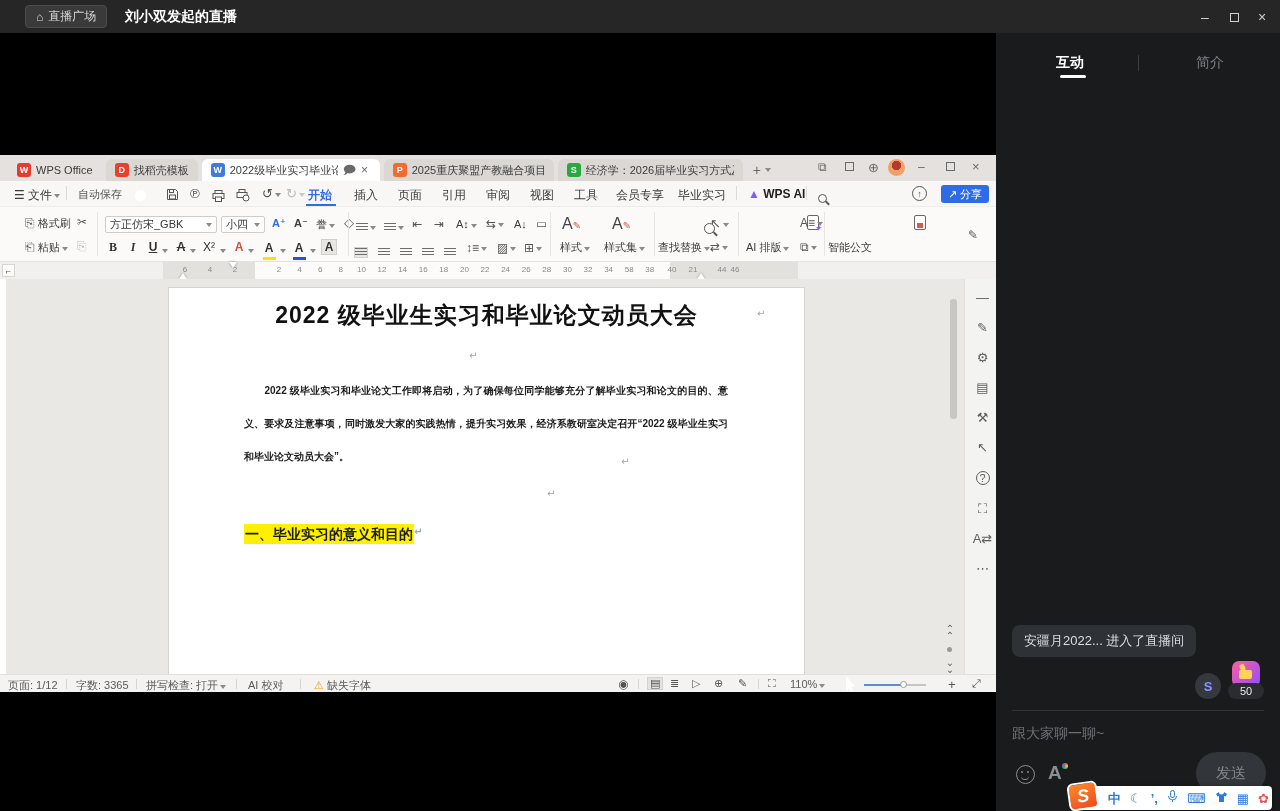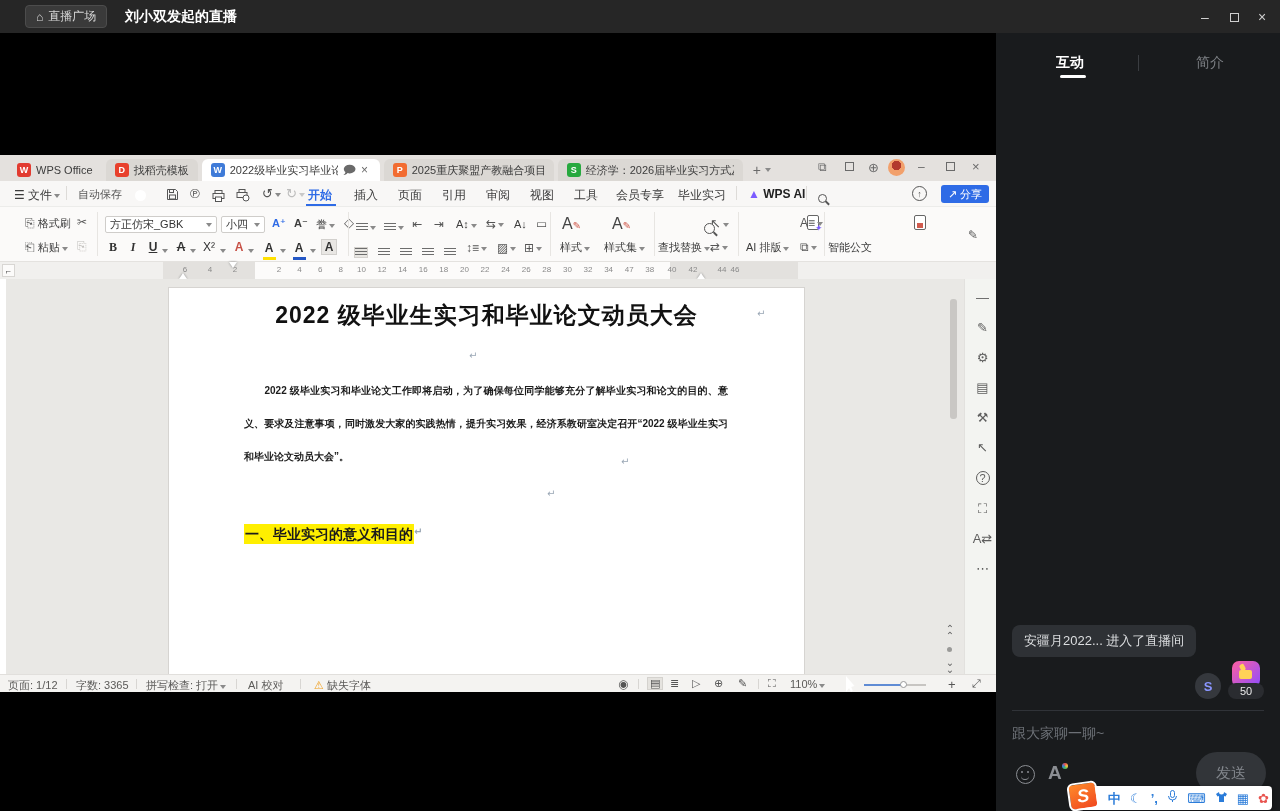--- a/index.html
+++ b/index.html
@@ -303,26 +303,26 @@
               <span style="left: 254.2px;">16</span>
               <span style="left: 274.8px;">18</span>
               <span style="left: 295.4px;">20</span>
               <span style="left: 316px;">22</span>
               <span style="left: 336.6px;">24</span>
               <span style="left: 357.2px;">26</span>
               <span style="left: 377.8px;">28</span>
               <span style="left: 398.4px;">30</span>
               <span style="left: 419px;">32</span>
               <span style="left: 439.6px;">34</span>
-              <span style="left: 460.2px;">47</span>
+              <span style="left: 460.2px;">58</span>
               <span style="left: 480.8px;">38</span>
             </div>
           <div class="rnums">
               <span style="left: 503px;">40</span>
-              <span style="left: 524px;">42</span>
+              <span style="left: 524px;">21</span>
               <span style="left: 553px;">44</span>
               <span style="left: 566px;">46</span>
             </div>
           <span class="ind" style="left:66px;top:0;border:4px solid transparent;border-top:6px solid #fff;filter:drop-shadow(0 0 1px #888)"></span>
           <span class="ind" style="left:16px;top:7px;border:4px solid transparent;border-bottom:6px solid #fff;filter:drop-shadow(0 0 1px #888)"></span>
           <span class="ind" style="left:534px;top:7px;border:4px solid transparent;border-bottom:6px solid #fff;filter:drop-shadow(0 0 1px #888)"></span>
         </div>
       </div>
 
       <div class="ab docarea">

